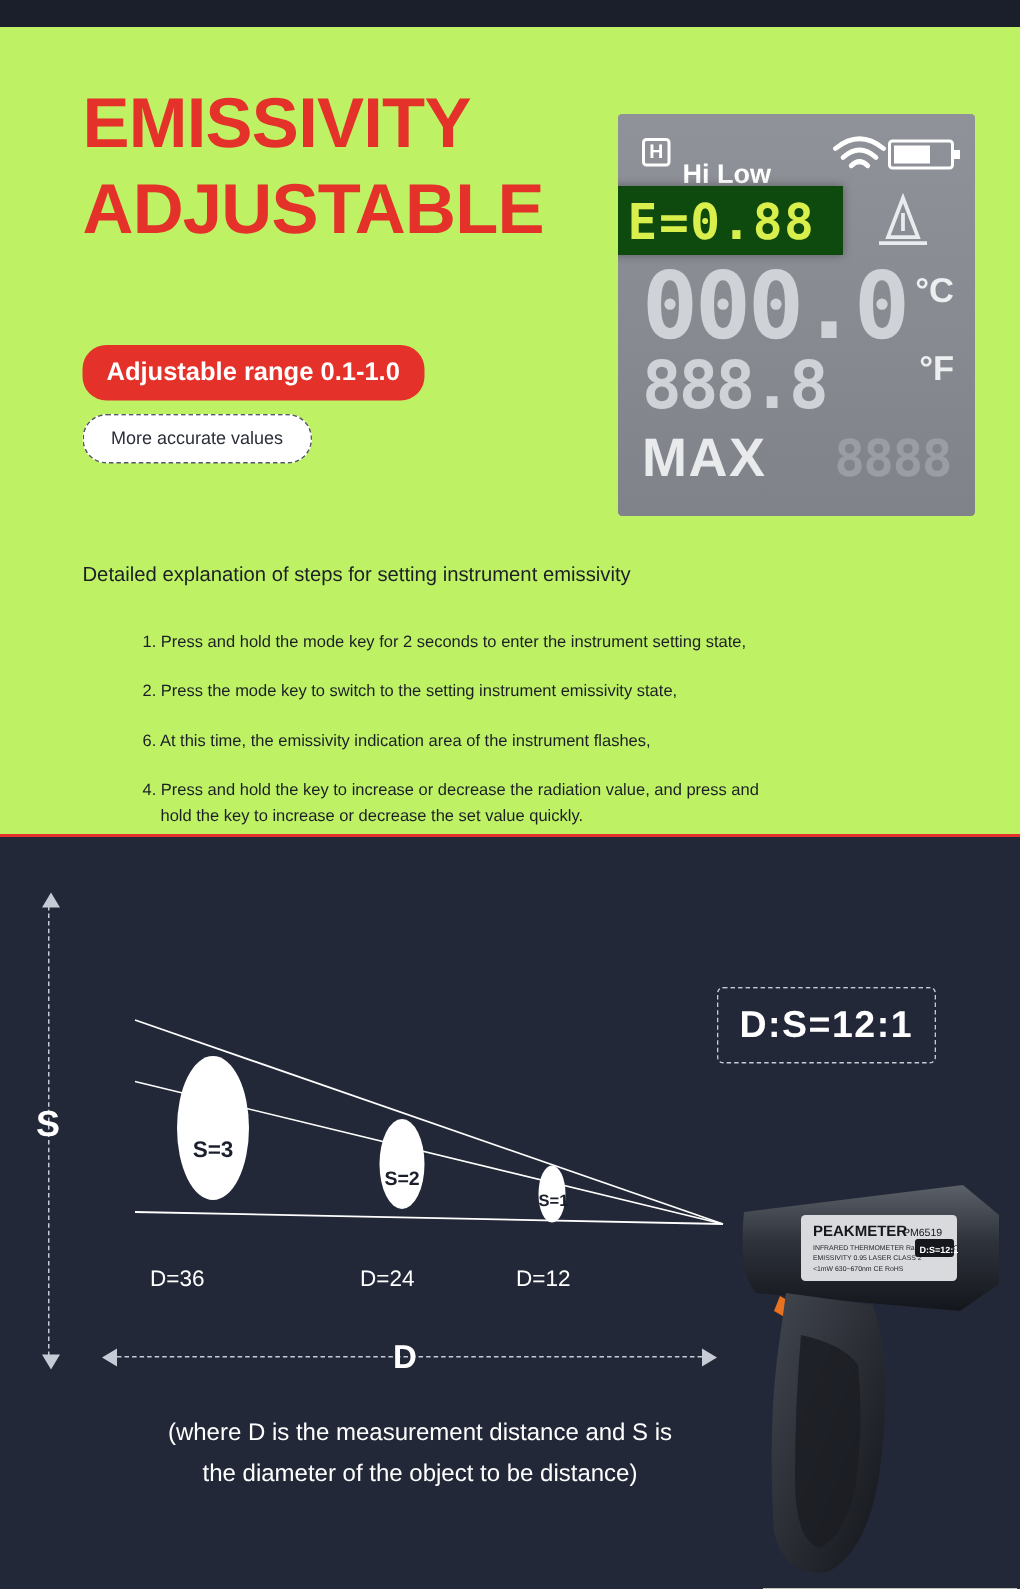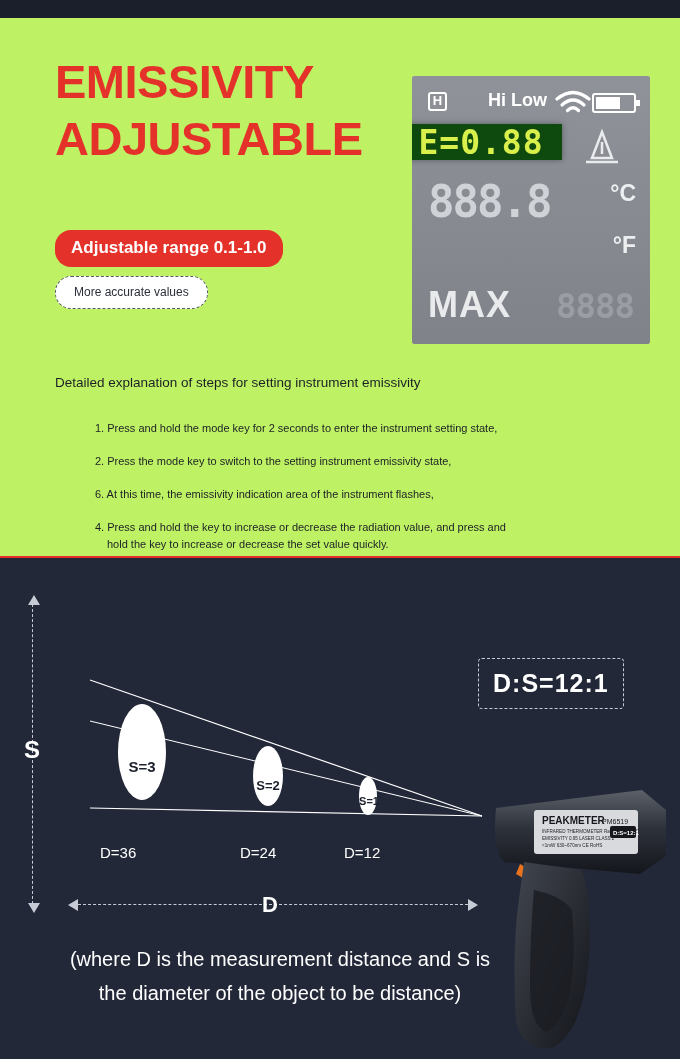--- a/index.html
+++ b/index.html
@@ -101,25 +101,24 @@
     border-radius: 3px;
     box-sizing: border-box;
     color: #fff;
     font-size: 13px;
     font-weight: bold;
     text-align: center;
     line-height: 14px;
   }
   .lcd-hilow {
     position: absolute;
-    left: 29px; top: 0px;
+    left: 29px; top: 16px;
     color: #ffffff;
     font-size: 18px;
     font-weight: bold;
-    margin-left: 33px;
   }
   .lcd-wifi {
     position: absolute;
     left: 128px; top: 0px;
     width: 38px; height: 26px;
   }
   .lcd-batt {
     position: absolute;
     right: 0px; top: 3px;
     width: 44px; height: 20px;
@@ -137,21 +136,21 @@
   .lcd-batt span {
     position: absolute;
     left: 2px; top: 2px; bottom: 2px;
     width: 60%;
     background: #ffffff;
   }
   .emis-box {
     position: absolute;
     top: 48px; left: -12px;
     width: 162px;
-    height: 36px;
+    height: 46px;
     background: #0e4a0e;
     display: flex;
     align-items: center;
     justify-content: center;
     box-shadow: 0 0 6px rgba(0,0,0,.35);
   }
   .emis-box span {
     color: #d9ef4b;
     font-family: "DejaVu Sans Mono", monospace;
     font-size: 33px;
@@ -333,21 +332,21 @@
     font-size: 22px;
     font-weight: bold;
   }
   .caption {
     position: absolute;
     top: 386px;
     left: 0;
     width: 560px;
     text-align: center;
     color: #ffffff;
-    font-size: 20px;
+    font-size: 16px;
     line-height: 1.7;
   }
   
   .gun {
     position: absolute;
     right: 10px;
     top: 230px;
     width: 180px;
     height: 270px;
   }
@@ -393,20 +392,21 @@
 
       <div class="lcd-laser">
         <svg viewBox="0 0 40 40" width="40" height="40">
           <polygon points="20,4 30,30 10,30" fill="none" stroke="#e9ebee" stroke-width="2.5"></polygon>
           <line x1="20" y1="14" x2="20" y2="26" stroke="#e9ebee" stroke-width="2.5"></line>
           <line x1="4" y1="34" x2="36" y2="34" stroke="#e9ebee" stroke-width="2.5"></line>
         </svg>
       </div>
 
       <div class="big-digits">
+        <span>000.0</span>
         <span class="row2">888.8</span>
       </div>
       <div class="unit-c">°C</div>
       <div class="unit-f">°F</div>
 
       <div class="max-row">
         <div class="max">MAX</div>
         <div class="mval">8888</div>
       </div>
     </div>

